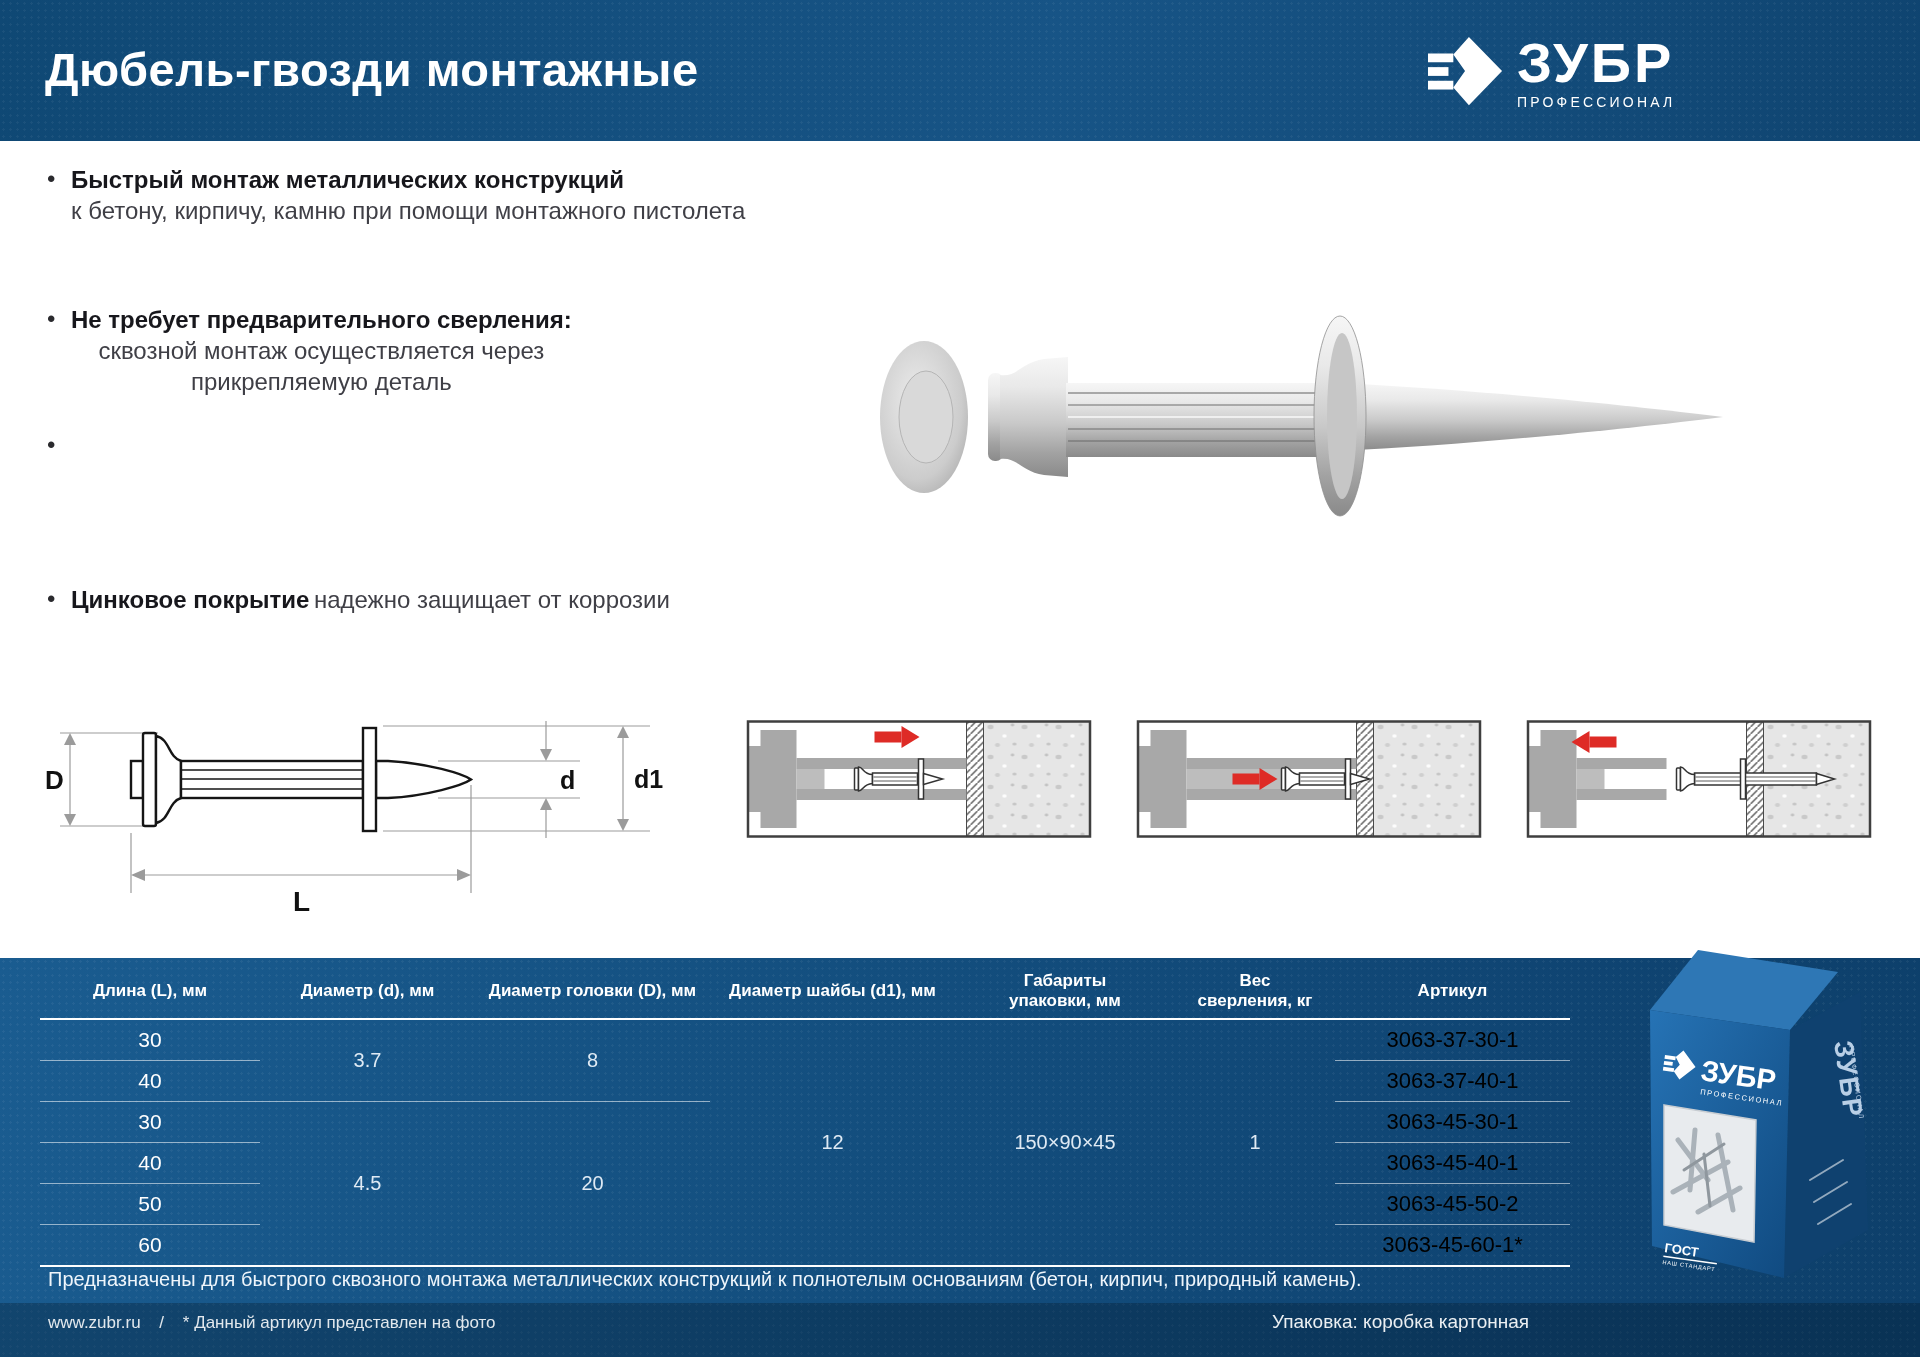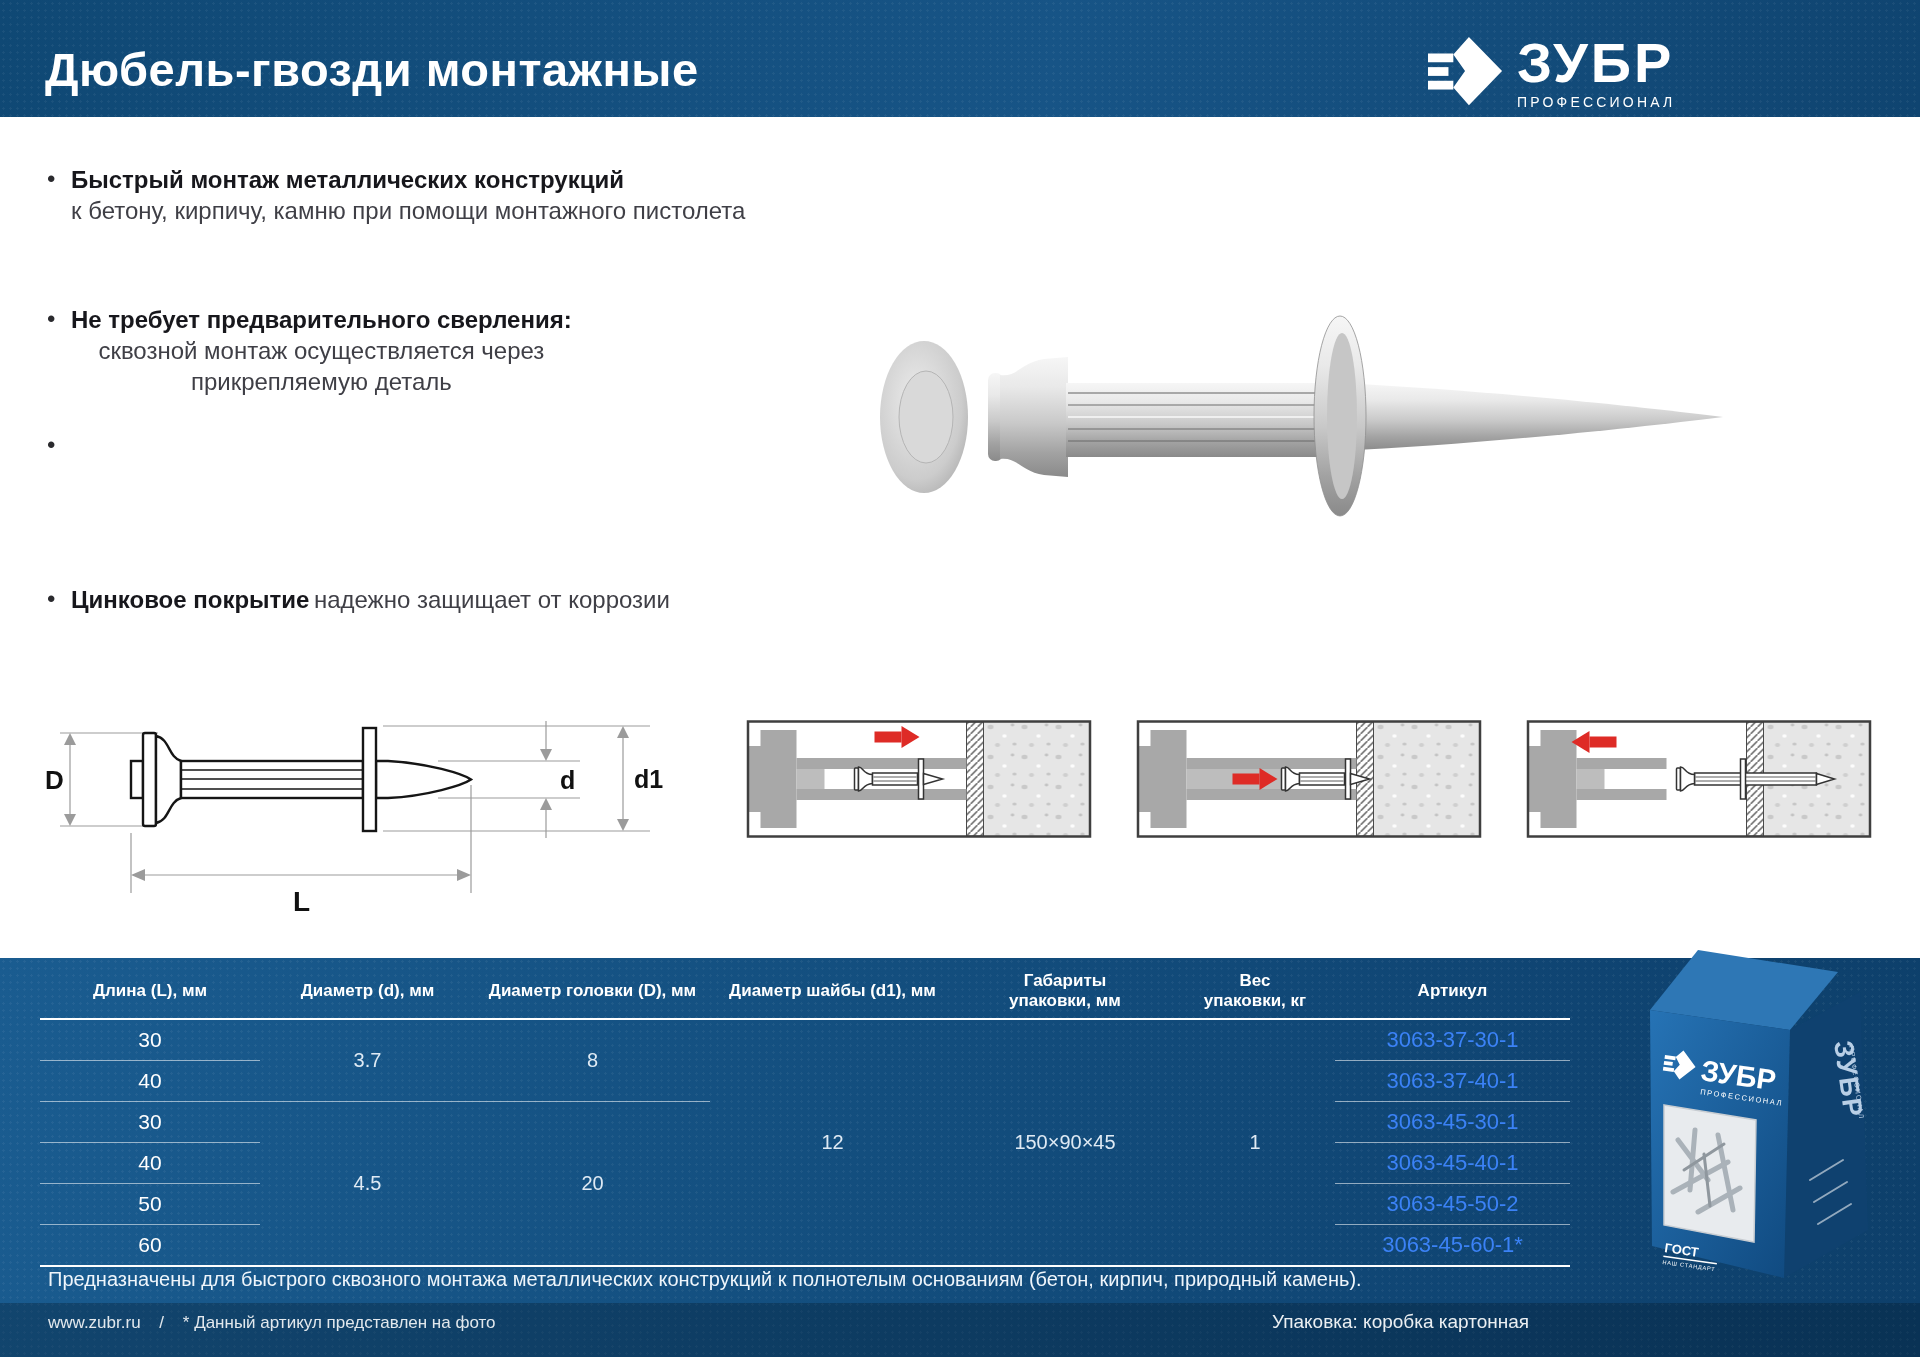--- a/index.html
+++ b/index.html
@@ -1,20 +1,20 @@
 <!DOCTYPE html>
 <html><head>
 <meta charset="utf-8">
 <style>
   html,body{margin:0;padding:0;background:#fff;}
   .page{position:relative;width:1920px;height:1357px;background:#ffffff;overflow:hidden;
         font-family:"Liberation Sans",sans-serif;}
 
   
-  .top-band{position:absolute;left:0;top:0;width:1920px;height:117px;
+  .top-band{position:absolute;left:0;top:0;width:1920px;height:141px;
     background-image:radial-gradient(rgba(255,255,255,0.05) 1.3px,transparent 1.4px),
       linear-gradient(100deg,#0f4874 0%,#175486 55%,#0f4470 100%);
     background-size:7px 7px,100% 100%;}
   .bottom-band{position:absolute;left:0;top:958px;width:1920px;height:399px;
     background-image:radial-gradient(rgba(255,255,255,0.05) 1.3px,transparent 1.4px),
       linear-gradient(100deg,#1a5c90 0%,#134e7e 45%,#0f4472 80%,#0d3f6a 100%);
     background-size:7px 7px,100% 100%;}
   .bottom-strip{position:absolute;left:0;top:1303px;width:1920px;height:54px;
     background:rgba(4,24,44,0.33);}
 
@@ -41,21 +41,21 @@
   .box-svg{position:absolute;left:1638px;top:930px;}
 
   
   .spec-table{position:absolute;left:40px;top:964px;width:1530px;border-collapse:collapse;table-layout:fixed;}
   .spec-table th{color:#fff;font-size:17px;font-weight:bold;text-align:center;vertical-align:middle;
     height:54px;line-height:20px;white-space:pre-line;border-bottom:2.5px solid #ffffff;padding:0 4px;}
   .spec-table td{text-align:center;vertical-align:middle;height:38px;
     border-bottom:1px solid rgba(255,255,255,0.55);}
   .c-len{font-size:21px;font-weight:normal;color:#ffffff;}
   .c-mid{font-size:20px;color:#dfeaf4;}
-  .c-sku{font-size:22px;color:#3b82f6;}
+  .c-sku{font-size:22px;color:#000000;}
   .spec-table tr:last-child td{border-bottom:2.5px solid #ffffff;}
   .to-bottom{border-bottom:2.5px solid #ffffff !important;}
 
   
   .note{position:absolute;left:48px;top:1268px;font-size:20px;color:#eef5fb;}
   .bottom-left{position:absolute;left:48px;top:1313px;font-size:17px;color:rgba(255,255,255,0.88);}
   .bottom-left .sep{margin:0 14px;}
   .packaging{position:absolute;left:1272px;top:1311px;font-size:19px;color:rgba(255,255,255,0.92);}
 </style>
 </head>
@@ -277,21 +277,21 @@
     </colgroup>
     <thead>
       <tr>
         <th>Длина (L), мм</th>
         <th>Диаметр (d), мм</th>
         <th>Диаметр головки (D), мм</th>
         <th>Диаметр шайбы (d1), мм</th>
         <th>Габариты
 упаковки, мм</th>
         <th>Вес
-упаковки, кг</th>
+сверления, кг</th>
         <th>Артикул</th>
       </tr>
     </thead>
     <tbody>
       <tr>
         <td class="c-len">30</td>
         <td class="c-mid" rowspan="2">3.7</td>
         <td class="c-mid" rowspan="2">8</td>
         <td class="c-mid to-bottom" rowspan="6">12</td>
         <td class="c-mid to-bottom" rowspan="6">150×90×45</td>

